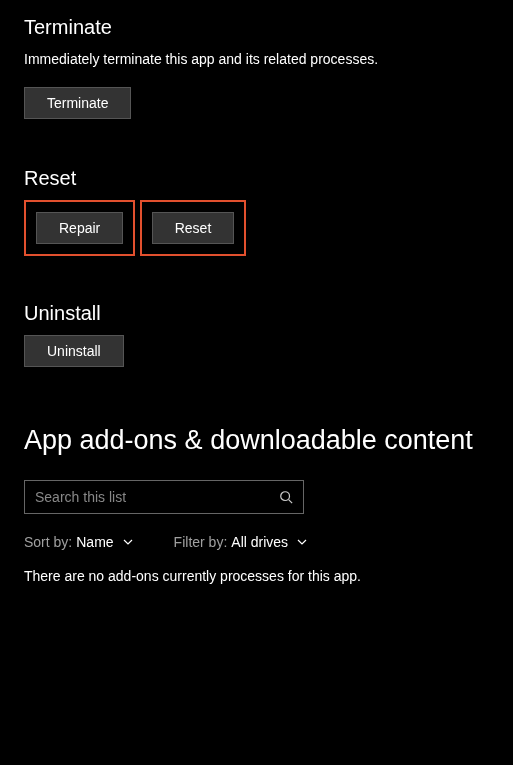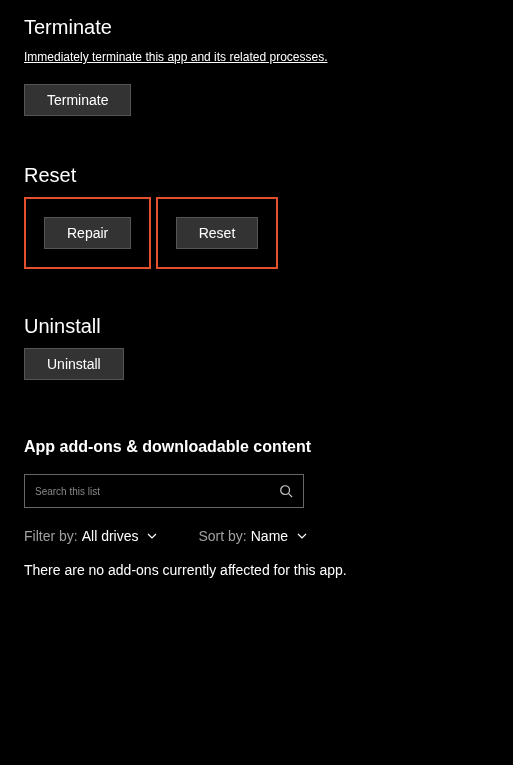--- a/index.html
+++ b/index.html
@@ -16,67 +16,66 @@
     padding: 16px 24px 24px 24px;
   }
   .section-title {
     font-size: 20px;
     font-weight: 400;
     margin-top: 8px;
     margin-bottom: 10px;
   }
   .section-title.first { margin-top: 0; }
   .desc {
-    font-size: 12px;
+    font-size: 14px;
     line-height: 1.45;
     color: #fff;
     margin-bottom: 18px;
     max-width: 470px;
-    text-decoration: underline;
   }
   .btn {
     display: inline-block;
     background: #333333;
     color: #fff;
     border: 1px solid #555;
     padding: 7px 22px;
     font-size: 14px;
     font-family: inherit;
     cursor: pointer;
     margin-bottom: 18px;
   }
   .highlight-wrap {
     display: inline-block;
     border: 2px solid #e2502e;
-    padding: 18px;
+    padding: 10px;
     margin-bottom: 16px;
   }
   .highlight-wrap .btn { margin-bottom: 0; }
   .gap-lg { height: 22px; }
   .gap-xl { height: 40px; }
   .addons-title {
-    font-size: 16px;
-    font-weight: 700;
-    margin-bottom: 18px;
+    font-size: 27px;
+    font-weight: 400;
+    margin-bottom: 24px;
   }
   .search-box {
     display: flex;
     align-items: center;
     border: 1px solid #666;
     width: 280px;
     height: 34px;
     margin-bottom: 20px;
   }
   .search-input {
     flex: 1;
     background: transparent;
     border: none;
     outline: none;
     color: #f9a8d4;
-    font-size: 10px;
+    font-size: 14px;
     padding: 0 10px;
     font-family: inherit;
   }
   .search-input::placeholder { color: #888; }
   .search-icon {
     width: 34px;
     height: 32px;
     display: flex;
     align-items: center;
     justify-content: center;
@@ -143,34 +142,34 @@
     <span class="search-icon">
       <svg width="14" height="14" viewBox="0 0 16 16" fill="none" stroke="currentColor" stroke-width="1.4">
         <circle cx="7" cy="7" r="5"></circle>
         <line x1="11" y1="11" x2="15" y2="15"></line>
       </svg>
     </span>
   </div>
 
   <div class="filter-row">
     <div class="filter-group">
+      <span class="filter-label">Sort by:</span>
+      <span class="filter-value">Name</span>
+      <span class="chev">
+        <svg width="12" height="12" viewBox="0 0 12 12" fill="none" stroke="#fff" stroke-width="1.2">
+          <polyline points="2,4 6,8 10,4"></polyline>
+        </svg>
+      </span>
+    </div>
+    <div class="filter-group">
       <span class="filter-label">Filter by:</span>
       <span class="filter-value">All drives</span>
       <span class="chev">
         <svg width="12" height="12" viewBox="0 0 12 12" fill="none" stroke="#fff" stroke-width="1.2">
           <polyline points="2,4 6,8 10,4"></polyline>
         </svg>
       </span>
     </div>
-    <div class="filter-group">
-      <span class="filter-label">Sort by:</span>
-      <span class="filter-value">Name</span>
-      <span class="chev">
-        <svg width="12" height="12" viewBox="0 0 12 12" fill="none" stroke="#fff" stroke-width="1.2">
-          <polyline points="2,4 6,8 10,4"></polyline>
-        </svg>
-      </span>
-    </div>
   </div>
 
-  <p class="empty-msg">There are no add-ons currently affected for this app.</p>
+  <p class="empty-msg">There are no add-ons currently processes for this app.</p>
 
 </div>
 
 </body></html>

